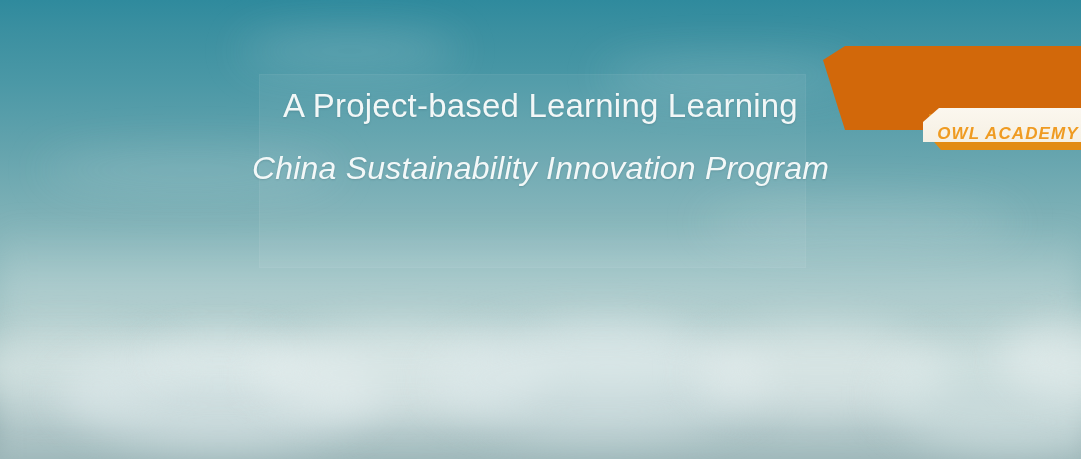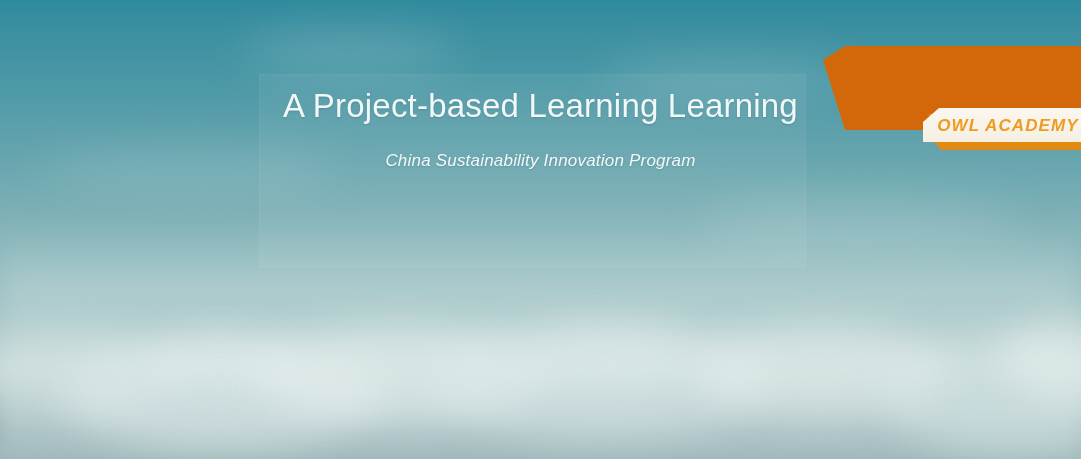--- a/index.html
+++ b/index.html
@@ -127,21 +127,21 @@
     color: #ffffff;
     letter-spacing: 4px;
     line-height: 1.0;
     margin: 0;
     padding-top: 18px;
     font-family: "DejaVu Sans", "Liberation Sans", sans-serif;
     text-shadow: 0 1px 3px rgba(20,60,70,0.20);
   }
 
   .subtitle-en {
-    font-size: 17px;
+    font-size: 32px;
     font-style: italic;
     font-weight: 400;
     color: #f3f8f8;
     letter-spacing: 0.2px;
     line-height: 1.0;
     margin: 0;
     padding-top: 30px;
     text-shadow: 0 1px 2px rgba(20,60,70,0.18);
   }
 
@@ -210,21 +210,21 @@
 
   .ribbon-sub {
     position: absolute;
     left: 110px;
     top: 74px;
     width: 158px;
     height: 34px;
     background: linear-gradient(180deg, #fbf7ef 0%, #f6f0e3 100%);
     clip-path: polygon(16px 0, 100% 0, 100% 100%, 0 100%, 0 14px);
     display: flex;
-    align-items: center;
+    align-items: flex-end;
     justify-content: center;
     padding-left: 12px;
     box-sizing: border-box;
   }
 
   .brand-en {
     font-size: 17px;
     font-weight: bold;
     font-style: italic;
     color: #ef9b22;

